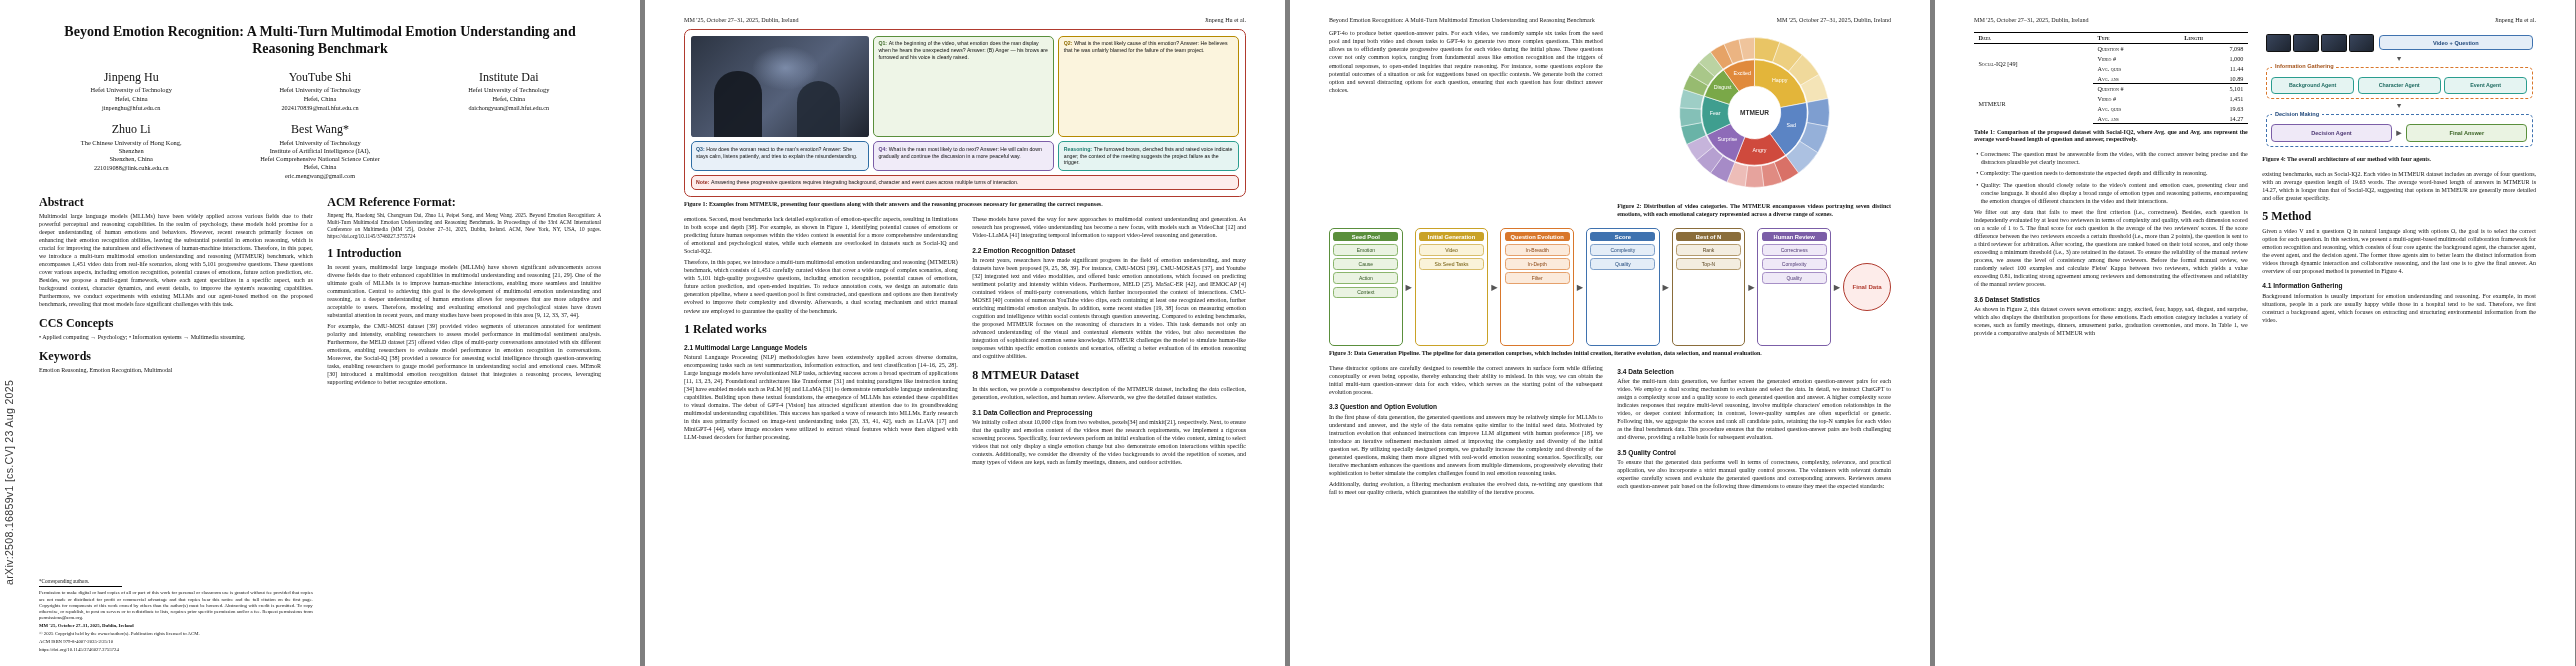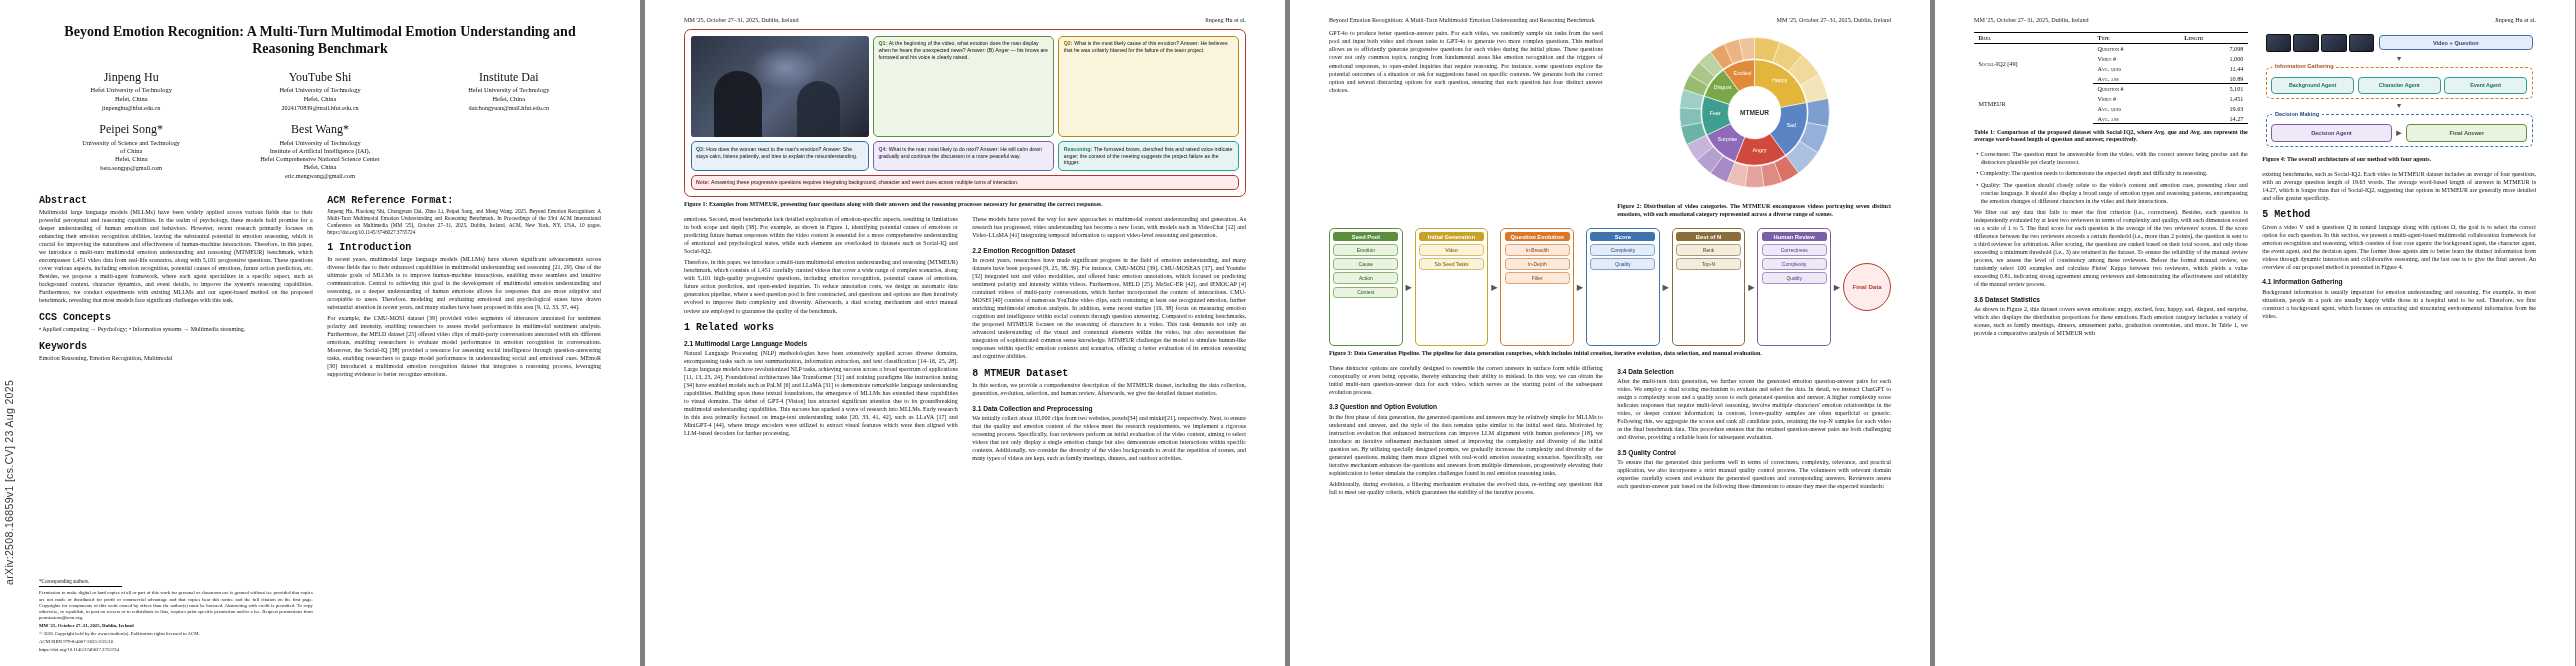--- a/index.html
+++ b/index.html
@@ -13,21 +13,21 @@
     padding:16.7px 39px 12.2px;position:relative;overflow:hidden;
     display:flex;flex-direction:column;
   }
   
   .pghead{display:flex;justify-content:space-between;font-size:6.1px;color:#222;margin-bottom:6.7px;gap:16.7px}
   .pghead span{white-space:nowrap;overflow:hidden;text-overflow:ellipsis}
   .cols{display:flex;gap:14.5px;flex:1;min-height:0}
   .col{width:274px;overflow:hidden;display:flex;flex-direction:column}
   p.body{font-size:6px;line-height:1.34;text-align:justify;margin-bottom:3.3px}
   p.bullet{padding-left:6.7px;text-indent:-4.4px}
-  h2.sec{font-family:Liberation Mono, monospace;font-size:10px;font-weight:bold;margin:4.4px 0 2.2px}
+  h2.sec{font-family:Liberation Serif, serif;font-size:12px;font-weight:bold;margin:4.4px 0 2.2px}
   h3.subsec{font-family:"Liberation Sans",sans-serif;font-size:6.6px;font-weight:bold;margin:4.4px 0 2.2px}
   .caption{font-weight:bold;font-size:6px;line-height:1.32;margin:4.4px 0 5.6px;text-align:justify}
   .tiny{font-size:4.8px;line-height:1.3;margin-bottom:1.7px;text-align:justify}
   .link{color:#111;text-decoration:none;word-break:break-all;display:block}
   
   .arxiv{
     position:absolute;left:3.3px;top:585px;transform:rotate(-90deg);transform-origin:left top;
     font-family:"Liberation Sans",sans-serif;font-size:10.6px;color:#3a3a3a;letter-spacing:0.3px;white-space:nowrap;
   }
   h1.title{
@@ -139,25 +139,25 @@
       <div class="a-line">Hefei, China</div>
       <a class="a-email">2024170839@mail.hfut.edu.cn</a>
     </div>
     <div class="author">
       <div class="a-name">Institute Dai</div>
       <div class="a-line">Hefei University of Technology</div>
       <div class="a-line">Hefei, China</div>
       <a class="a-email">daichongyuan@mail.hfut.edu.cn</a>
     </div>
     <div class="author">
-      <div class="a-name">Peipei Song*</div>
-      <div class="a-line">University of Science and Technology</div>
-      <div class="a-line">of China</div>
-      <div class="a-line">Hefei, China</div>
-      <a class="a-email">beta.songpp@gmail.com</a>
+      <div class="a-name">Zhuo Li</div>
+      <div class="a-line">The Chinese University of Hong Kong,</div>
+      <div class="a-line">Shenzhen</div>
+      <div class="a-line">Shenzhen, China</div>
+      <a class="a-email">221019088@link.cuhk.edu.cn</a>
     </div>
     <div class="author">
       <div class="a-name">Best Wang*</div>
       <div class="a-line">Hefei University of Technology</div>
       <div class="a-line">Institute of Artificial Intelligence (IAI),</div>
       <div class="a-line">Hefei Comprehensive National Science Center</div>
       <div class="a-line">Hefei, China</div>
       <a class="a-email">eric.mengwang@gmail.com</a>
     </div>
   </div>

